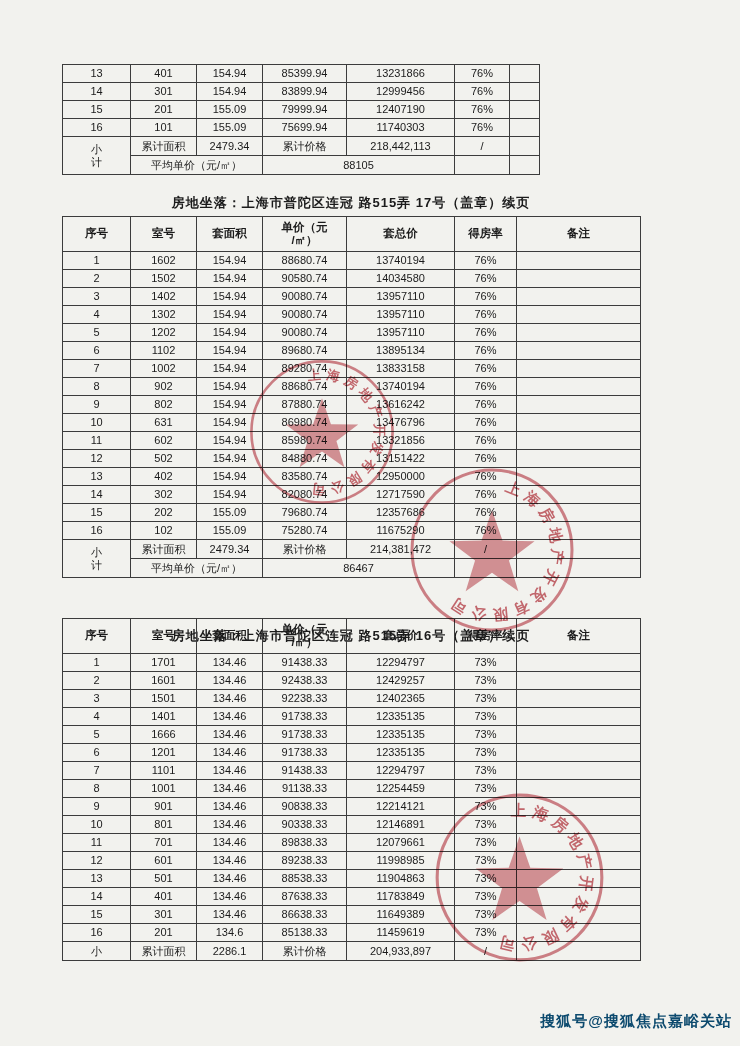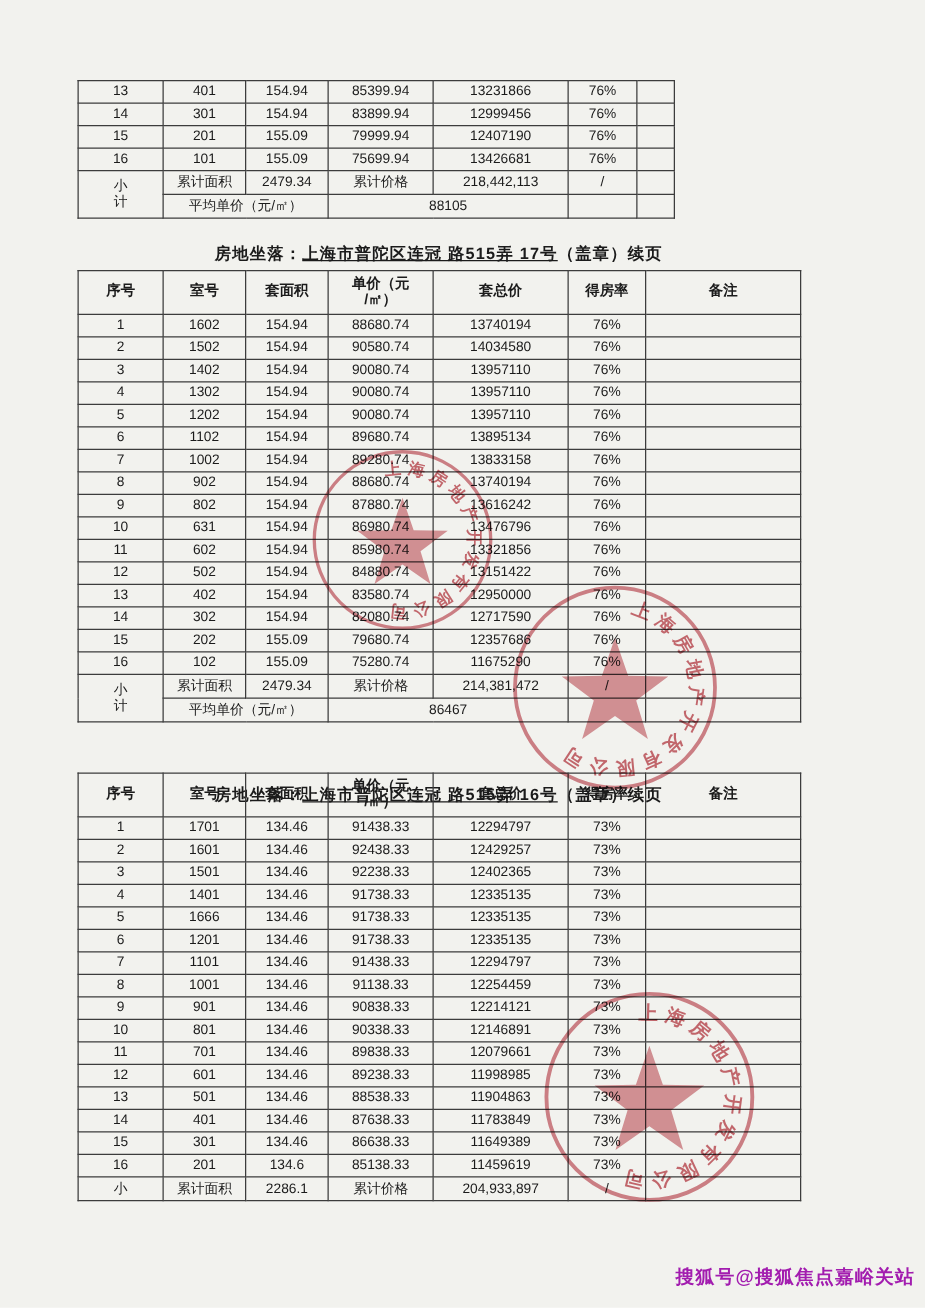--- a/index.html
+++ b/index.html
@@ -19,31 +19,31 @@
   th{font-weight:bold;font-size:11.5px;height:34px;}
   .t-top{left:62px;top:64px;width:477px;}
   .t-17{left:62px;top:216px;width:578px;}
   .t-16{left:62px;top:618px;width:578px;}
   .title{
     position:absolute;left:62px;width:578px;text-align:center;
     font-size:13px;font-weight:bold;letter-spacing:1px;
   }
   .title-17{top:194px;}
   .title-16{top:627px;}
-  .title .addr{text-decoration:underline;}
+  .title .addr{}
   .title .suffix{margin-left:0;}
   .sub td{height:18px;}
   .seal{position:absolute;mix-blend-mode:multiply;opacity:.78;pointer-events:none;}
   .seal text{
     font-family:"Liberation Sans","DejaVu Sans",sans-serif;
     font-size:15px;letter-spacing:5px;fill:rgba(178,32,44,.85);font-weight:bold;
   }
   .wm{
     position:absolute;right:8px;top:1012px;
-    font-size:15px;font-weight:bold;color:#a21caf;letter-spacing:1px;
+    font-size:15px;font-weight:bold;color:#0c4a6e;letter-spacing:1px;
   }
 </style>
 </head>
 <body>
 
 <div class="page">
 
   <table class="t-top">
     <colgroup>
       <col style="width:68px">
@@ -80,21 +80,21 @@
           <td>79999.94</td>
           <td>12407190</td>
           <td>76%</td>
           <td></td>
         </tr>
         <tr>
           <td>16</td>
           <td>101</td>
           <td>155.09</td>
           <td>75699.94</td>
-          <td>13426681</td>
+          <td>11740303</td>
           <td>76%</td>
           <td></td>
         </tr>
       </tbody>
     <tbody>
       <tr class="sub">
         <td rowspan="2">小
 计</td>
         <td>累计面积</td>
         <td>2479.34</td>

